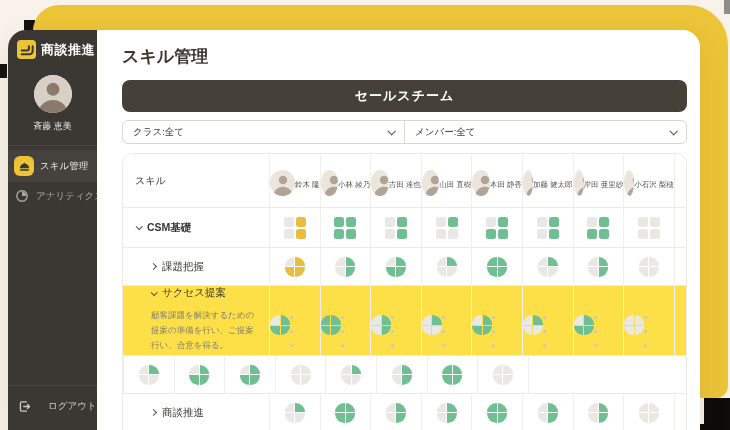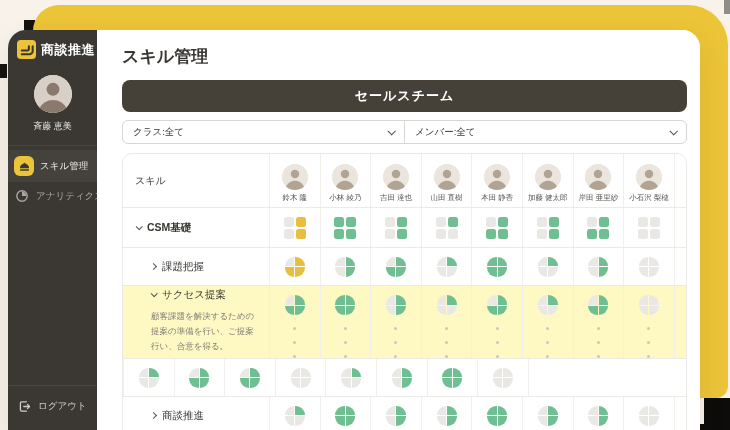--- a/index.html
+++ b/index.html
@@ -29,21 +29,21 @@
   .profile-name{font-size:9px;color:#e8e5e1;margin-top:7px;}
   .side-divider{border:none;border-top:1px solid #4a4742;margin:12px 0 0 0;width:100%;}
   .menu{display:flex;flex-direction:column;margin-top:4px;}
   .menu-item{display:flex;align-items:center;gap:6px;padding:6px 6px;cursor:pointer;}
   .menu-item.active{background:rgba(255,255,255,.05);}
   .mi-badge{width:20px;height:20px;flex:0 0 20px;border-radius:6px;background:#ecc438;display:flex;align-items:center;justify-content:center;}
   .mi-ico{width:16px;height:16px;flex:0 0 16px;display:flex;align-items:center;justify-content:center;}
   .mi-label{font-size:9.5px;color:#f2efeb;white-space:nowrap;}
   .menu-item.dim .mi-label{color:#a9a6a0;}
   .sidebar-bottom{margin-top:auto;}
-  .logout{display:flex;align-items:center;gap:6px;padding:12px 6px 16px 8px;cursor:pointer;}
+  .logout{display:flex;align-items:center;gap:16px;padding:12px 6px 16px 8px;cursor:pointer;}
   .logout .mi-label{color:#cfccc7;}
 
   
   .main{flex:1;position:relative;background:#fff;padding:13px 13px 0 25px;box-sizing:border-box;}
   .page-title{font-size:17px;font-weight:bold;color:#3a3733;margin:2px 0 12px 0;}
   .team-button{width:100%;background:#454139;color:#fff;border:none;border-radius:8px;
     font-size:13px;font-weight:bold;letter-spacing:1px;padding:7px 0;cursor:pointer;display:block;font-family:inherit;}
   .filters{display:flex;border:1px solid #d9d6d1;border-radius:6px;margin-top:8px;background:#fff;height:22px;}
   .filter-cell{flex:1;display:flex;align-items:center;padding:0 10px;cursor:pointer;}
   .filter-cell + .filter-cell{border-left:1px solid #d9d6d1;}
@@ -52,31 +52,31 @@
   .chev.down{transform:rotate(45deg) translateY(-1px);}
   .chev.right{transform:rotate(-45deg);}
   .chev.small{width:4px;height:4px;}
 
   
   .table-card{margin-top:9px;border:1px solid #eceae6;border-radius:10px 10px 0 0;overflow:hidden;background:#fff;}
   .trow{display:flex;border-bottom:1px solid #eceae6;}
   .trow:last-child{border-bottom:none;}
   .skill-col{width:146px;flex:0 0 146px;box-sizing:border-box;display:flex;flex-direction:column;justify-content:center;}
   .member-col{width:50.6px;flex:0 0 50.6px;box-sizing:border-box;border-left:1px solid #f1efeb;
-    display:flex;flex-direction:column;align-items:center;justify-content:center;}
+    display:flex;flex-direction:row;align-items:center;justify-content:center;}
   .tail-col{flex:1;border-left:1px solid #f1efeb;}
   .header-row{height:53px;}
   .header-row .skill-col{padding-left:12px;justify-content:center;}
   .skill-header-label{font-size:10px;color:#3a3733;}
   .member-head{cursor:pointer;padding-top:5px;}
   .member-head .avatar{width:26px;height:26px;border-radius:50%;overflow:hidden;background:#ece7e1;}
   .member-name{font-size:7.5px;color:#55524d;margin-top:3px;white-space:nowrap;}
   .body-row{min-height:37px;}
   .body-row.group{height:39px;}
-  .body-row.highlight{background:#fef9c3;font-family:Liberation Mono, monospace;}
+  .body-row.highlight{background:#fde047;}
   .skill-label-wrap{display:flex;align-items:center;gap:6px;padding-left:13px;cursor:pointer;}
   .skill-label-wrap.child{padding-left:28px;}
   .skill-label{font-size:10.5px;color:#3a3733;}
   .skill-label.bold{font-weight:bold;}
   .skill-desc{font-size:8.5px;color:#807c77;line-height:15px;padding:8px 14px 2px 28px;margin:0;}
 
   
   .pie,.tiles{display:grid;grid-template-columns:1fr 1fr;grid-template-rows:1fr 1fr;}
   .pie{width:20px;height:20px;gap:1px;}
   .tiles{width:22px;height:22px;gap:2px;}

